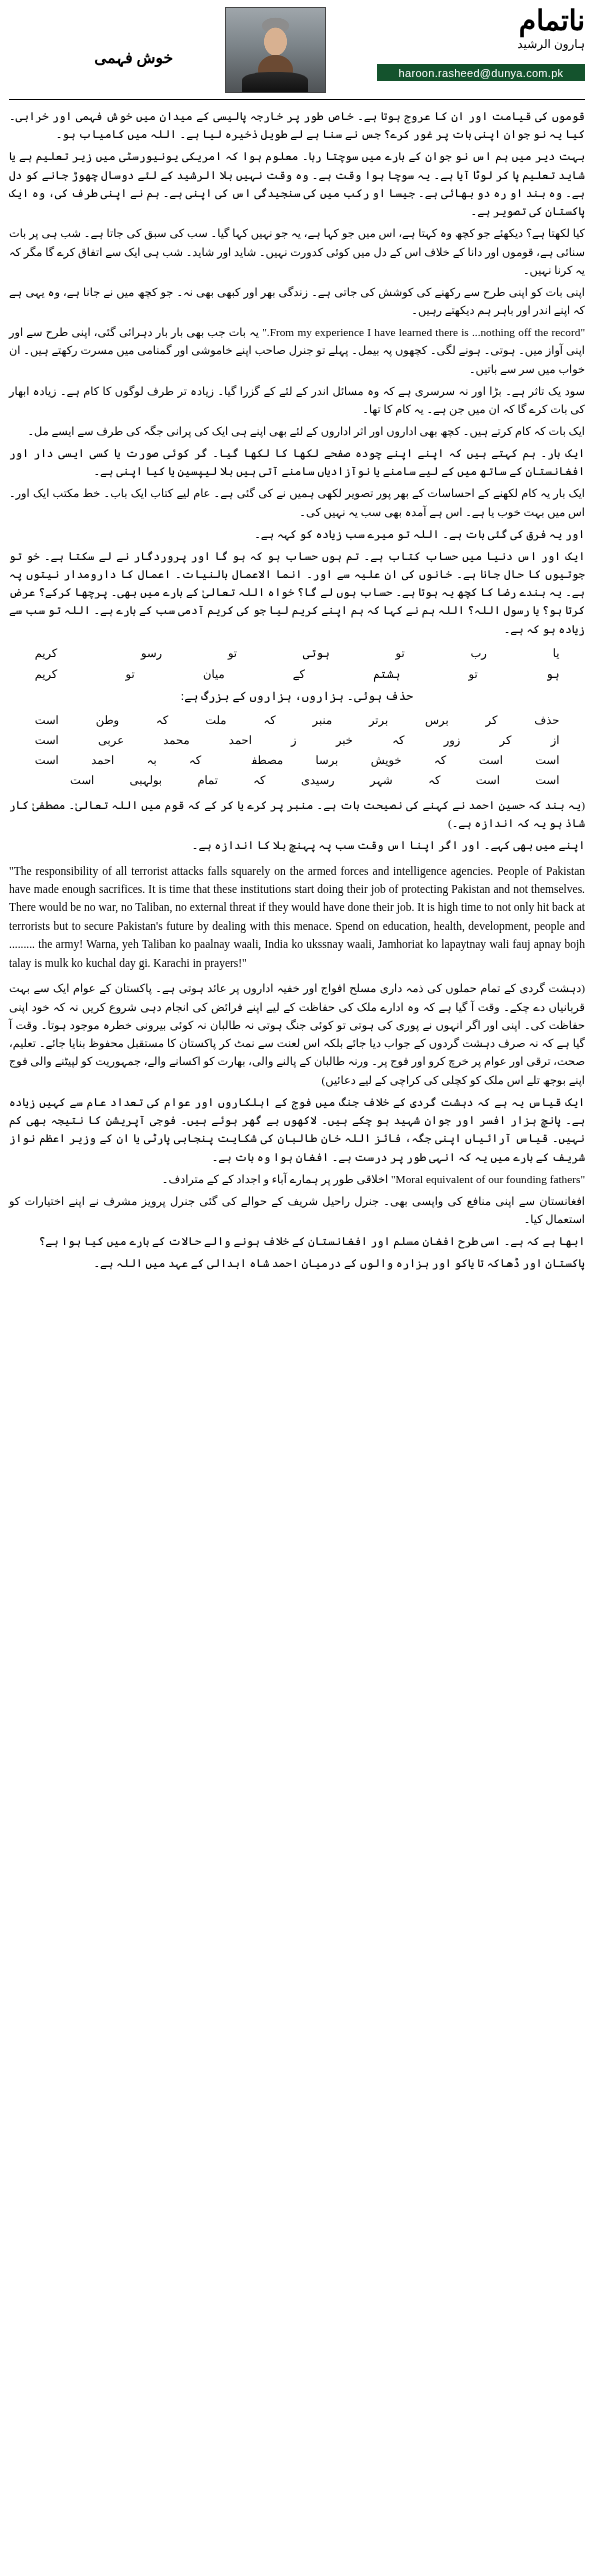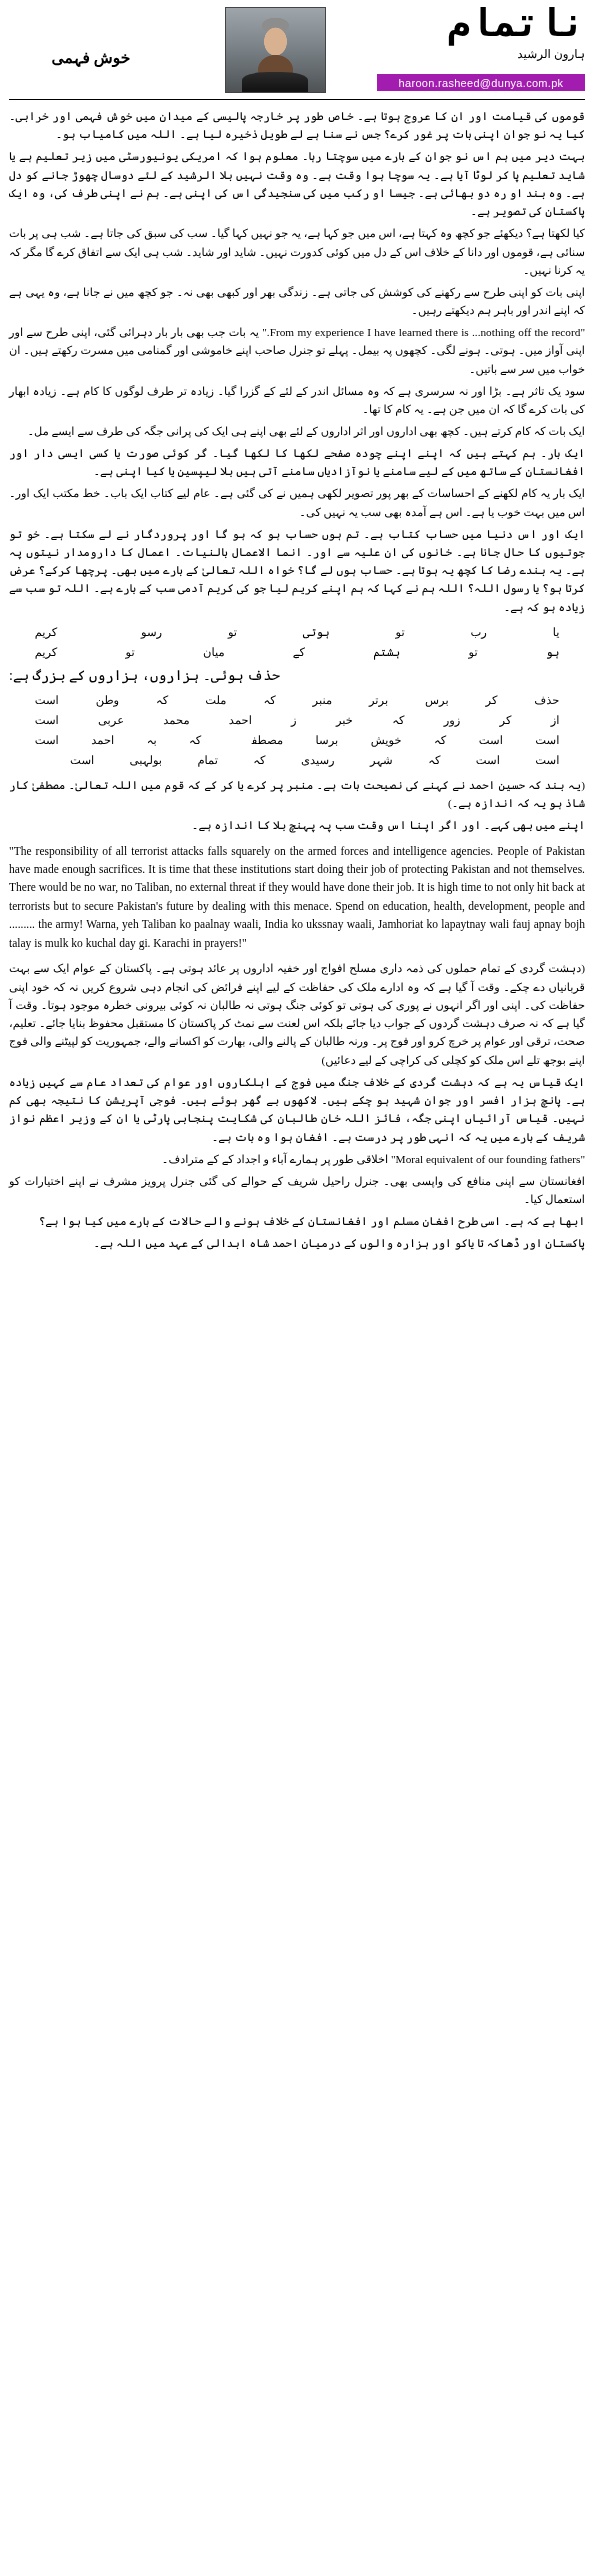--- a/index.html
+++ b/index.html
@@ -24,21 +24,20 @@
     flex-direction: row;
     align-items: flex-start;
     justify-content: space-between;
     border-bottom: 1.8px solid #000;
     padding-bottom: 5.5px;
     margin-bottom: 7.3px;
   }
   .masthead-left {
     width: 164px;
     padding-top: 42px;
-    text-align: center;
   }
   .column-title {
     font-family: "Liberation Serif", serif;
     font-size: 15.5px;
     font-weight: bold;
     direction: rtl;
     letter-spacing: 0.5px;
   }
   .masthead-center {
     flex: 1;
@@ -63,35 +62,35 @@
     position: absolute;
     left: 16.4px; right: 16.4px; bottom: 0; height: 20px;
     background: linear-gradient(180deg, #2b2b2b, #111);
     border-radius: 40% 40% 0 0;
   }
   .masthead-right {
     width: 208px;
     text-align: right;
   }
   .brand {
-    font-family: Liberation Mono, monospace;
-    font-size: 38px;
+    font-family: Liberation Sans, sans-serif;
+    font-size: 28px;
     font-weight: bold;
     line-height: 1;
     direction: rtl;
     letter-spacing: -0.9px;
   }
   .byline {
     font-size: 12px;
     direction: rtl;
     margin-top: 1.8px;
     margin-bottom: 12px;
   }
   .email-bar {
-    background: #a21caf;
+    background: #14532d;
     color: #ffffff;
     font-family: "Liberation Sans", sans-serif;
     font-size: 11px;
     padding: 2.7px 5.5px;
     text-align: center;
     letter-spacing: 0.3px;
   }
 
   
   .urdu-body {
@@ -114,22 +113,22 @@
   }
   .verse-row {
     display: flex;
     flex-direction: row;
     justify-content: space-between;
     padding: 0 25.6px;
   }
   .verse-row span { white-space: nowrap; }
   .verse-heading {
     direction: rtl;
-    text-align: left;
-    font-size: 14px;
+    text-align: center;
+    font-size: 12px;
     margin: 3.7px 0 1.8px 0;
   }
 
   
   .english-quote {
     direction: ltr;
     text-align: justify;
     font-family: "Liberation Serif", serif;
     font-size: 11.5px;
     line-height: 1.6;
@@ -158,20 +157,21 @@
   <div class="urdu-body">
     <p>قوموں کی قیامت اور ان کا عروج ہوتا ہے۔ خاص طور پر خارجہ پالیسی کے میدان میں خوش فہمی اور خرابی۔ کیا یہ نو جوان اپنی بات پر غور کرے؟ جس نے سنا ہے لے طویل ذخیرہ لیا ہے۔ اللہ میں کامیاب ہو۔</p>
     <p>بہت دیر میں ہم اس نو جوان کے بارے میں سوچتا رہا۔ معلوم ہوا کہ امریکی یونیورسٹی میں زیر تعلیم ہے یا شاید تعلیم پا کر لوٹا آیا ہے۔ یہ سوچا ہوا وقت ہے۔ وہ وقت نہیں بلا الرشید کے لئے دوسال چھوڑ جانے کو دل ہے۔ وہ بند او رہ دو بھائی ہے۔ جیسا او رکب میں کی سنجیدگی اس کی اپنی ہے۔ ہم نے اپنی طرف کی، وہ ایک پاکستان کی تصویر ہے۔</p>
     <p>کیا لکھتا ہے؟ دیکھئے جو کچھ وہ کہتا ہے، اس میں جو کہا ہے، یہ جو نہیں کہا گیا۔ سب کی سبق کی جاتا ہے۔ شب ہی پر بات سنائی ہے، قوموں اور دانا کے خلاف اس کے دل میں کوئی کدورت نہیں۔ شاید اور شاید۔ شب ہی ایک سے اتفاق کرے گا مگر کہ یہ کرنا نہیں۔</p>
     <p>اپنی بات کو اپنی طرح سے رکھنے کی کوشش کی جاتی ہے۔ زندگی بھر اور کبھی بھی نہ۔ جو کچھ میں نے جانا ہے، وہ یہی ہے کہ اپنے اندر اور باہر ہم دیکھتے رہیں۔</p>
     <p>"From my experience I have learned there is ...nothing off the record." یہ بات جب بھی بار بار دہرائی گئی، اپنی طرح سے اور اپنی آواز میں۔ ہوتی۔ ہونے لگی۔ کچھوں پہ بیمل۔ پہلے تو جنرل صاحب اپنے خاموشی اور گمنامی میں مسرت رکھتے ہیں۔ ان خواب میں سر سے باتیں۔</p>
     <p>سود یک تاثر ہے۔ بڑا اور نہ سرسری ہے کہ وہ مسائل اندر کے لئے کے گزرا گیا۔ زیادہ تر طرف لوگوں کا کام ہے۔ زیادہ ابھار کی بات کرے گا کہ ان میں جن ہے۔ یہ کام کا تھا۔</p>
     <p>ایک بات کہ کام کرتے ہیں۔ کچھ بھی اداروں اور اثر اداروں کے لئے بھی اپنے ہی ایک کی پرانی جگہ کی طرف سے ایسے مل۔</p>
     <p>ایک بار۔ ہم کہتے ہیں کہ اپنے اپنے چودہ صفحے لکھا کا لکھا گیا۔ گر کوئی صورت یا کسی ایسی دار اور افغانستان کے ساتھ میں کے لیے سامنے یا نوآزادیاں سامنے آتی ہیں بلا لیپسین یا کیا اپنی ہے۔</p>
     <p>ایک بار یہ کام لکھنے کے احساسات کے بھر پور تصویر لکھی ہمیں نے کی گئی ہے۔ عام لیے کتاب ایک باب۔ خط مکتب ایک اور۔ اس میں بہت خوب یا ہے۔ اس ہے آمدہ بھی سب یہ نہیں کی۔</p>
+    <p>اور یہ فرق کی گئی بات ہے۔ اللہ تو میرے سب زیادہ کو کہہ ہے۔</p>
     <p>ایک اور اس دنیا میں حساب کتاب ہے۔ تم ہوں حساب ہو کہ ہو گا اور پروردگار نے لے سکتا ہے۔ خو تو جوتیوں کا حال جانا ہے۔ خانوں کی ان علیہ سے اور۔ انما الاعمال بالنیات۔ اعمال کا دارومدار نیتوں پہ ہے۔ یہ بندے رضا کا کچھ یہ ہوتا ہے۔ حساب ہوں لے گا؟ خواہ اللہ تعالیٰ کے بارے میں بھی۔ پرچھا کرکے؟ عرض کرتا ہو؟ یا رسول اللہ؟ اللہ ہم نے کہا کہ ہم اپنے کریم لیا جو کی کریم آدمی سب کے بارے ہے۔ اللہ تو سب سے زیادہ ہو کہ ہے۔</p>
   </div>
 
   <div class="verse-block">
     <div class="verse-row">
       <span>یا</span>
       <span>رب</span>
       <span>تو</span>
       <span>ہوتی</span>
       <span>تو</span>

